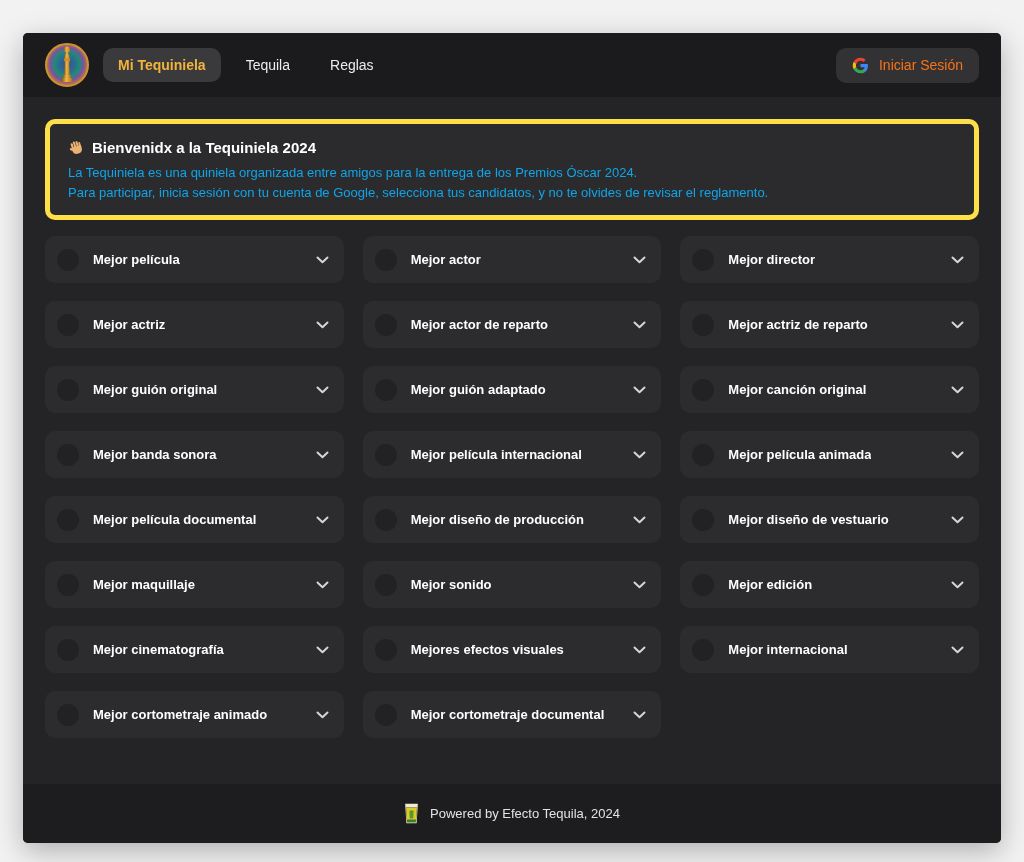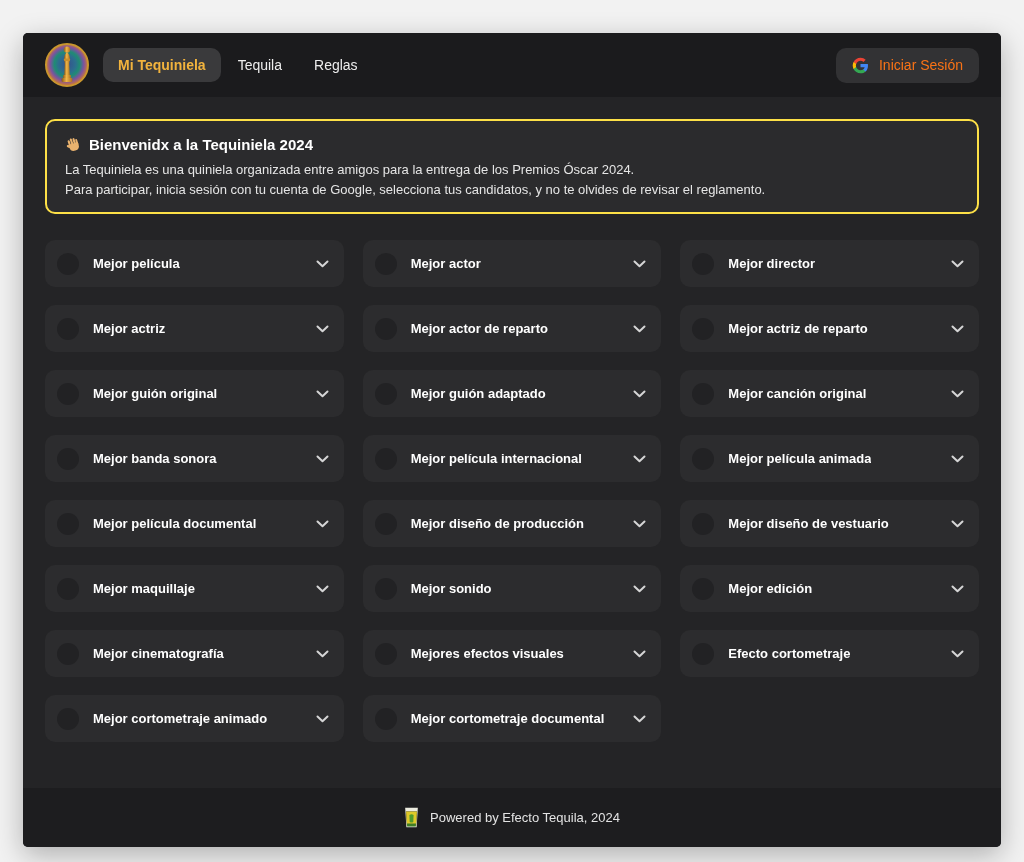--- a/index.html
+++ b/index.html
@@ -31,21 +31,21 @@
     border-radius: 50%;
     border: 2px solid #c9962e;
     background: radial-gradient(circle at 50% 48%,
       #34508d 0%, #2c6f8e 30%, #1f8c74 44%,
       #7c52a1 58%, #d07a33 74%, #8a5a20 96%);
     display: flex; align-items: center; justify-content: center;
     flex: 0 0 auto;
     overflow: hidden;
     cursor: pointer;
   }
-  .nav-tabs { display: flex; align-items: center; margin-left: 14px; gap: 2px; }
+  .nav-tabs { display: flex; align-items: center; margin-left: 14px; gap: 10px; }
   .nav-tab {
     font-size: 14px;
     color: #ededed;
     padding: 9px 15px;
     border-radius: 10px;
     cursor: pointer;
     white-space: nowrap;
   }
   .nav-tab.active {
     background: #3a3a3c;
@@ -63,35 +63,35 @@
     color: #f97316;
     font-family: "Liberation Sans", sans-serif;
     cursor: pointer;
   }
 
   
   .main { padding: 22px 22px 46px 22px; }
 
   .banner {
     background: #2b2b2d;
-    border: 2px solid #fde047;
+    border: 5px solid #fde047;
     border-radius: 10px;
     padding: 15px 18px 13px 18px;
-    margin-bottom: 26px;
+    margin-bottom: 16px;
   }
   .banner-title {
     display: flex; align-items: center; gap: 7px;
     font-size: 15px;
     font-weight: bold;
     color: #ffffff;
     margin-bottom: 7px;
   }
   .banner-text {
     font-size: 13px;
-    color: #e5e5e5;
+    color: #0ea5e9;
     line-height: 1.5;
   }
 
   .grid {
     display: grid;
     grid-template-columns: repeat(3, 1fr);
     column-gap: 19px;
     row-gap: 18px;
   }
   .dropdown {
@@ -386,21 +386,21 @@
         <span class="label">Mejores efectos visuales</span>
         <span class="chev">
           <svg width="13" height="8" viewBox="0 0 13 8">
             <polyline points="1.5,1.5 6.5,6.2 11.5,1.5" fill="none" stroke="#d6d6d6" stroke-width="2" stroke-linecap="round" stroke-linejoin="round"></polyline>
           </svg>
         </span>
       </div>
 
       <div class="dropdown">
         <span class="avatar"></span>
-        <span class="label">Efecto cortometraje</span>
+        <span class="label">Mejor internacional</span>
         <span class="chev">
           <svg width="13" height="8" viewBox="0 0 13 8">
             <polyline points="1.5,1.5 6.5,6.2 11.5,1.5" fill="none" stroke="#d6d6d6" stroke-width="2" stroke-linecap="round" stroke-linejoin="round"></polyline>
           </svg>
         </span>
       </div>
 
       <div class="dropdown">
         <span class="avatar"></span>
         <span class="label">Mejor cortometraje animado</span>

